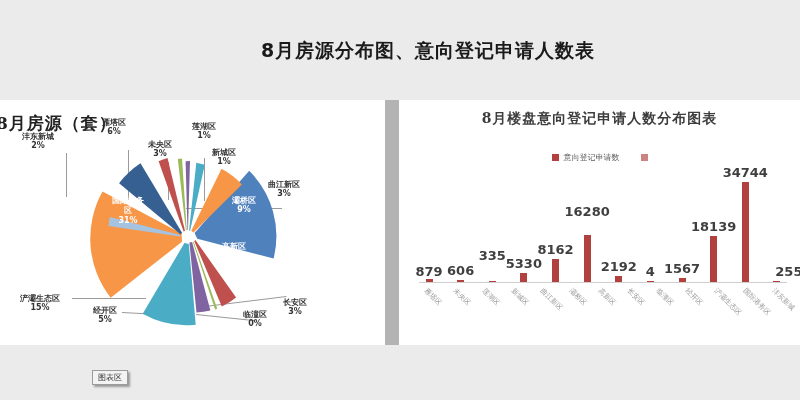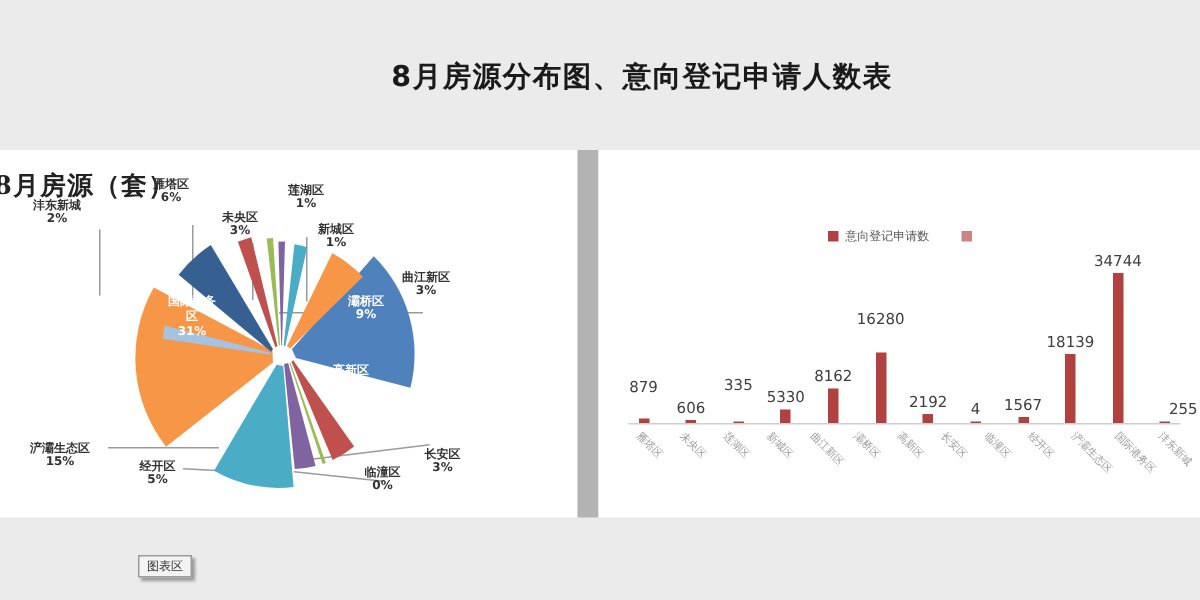--- a/index.html
+++ b/index.html
@@ -58,22 +58,22 @@
   }
   .legend-swatch{width:7px;height:7px;background:#b0413e;display:inline-block;}
   .legend-text{font-size:8px;color:#5a5a5a;font-family:"DejaVu Sans","Liberation Sans",sans-serif;}
 
   .plot{position:absolute;left:20px;top:70px;width:368px;height:112px;}
   .axis{position:absolute;left:20px;top:182px;width:368px;height:1px;background:#d0cece;}
   .bars{position:absolute;left:0;top:0;width:368px;height:112px;display:flex;
         align-items:flex-end;justify-content:space-between;}
   .bcol{position:relative;width:20px;height:112px;display:flex;flex-direction:column;
         align-items:center;justify-content:flex-end;}
-  .bval{position:absolute;bottom:100%;margin-bottom:2px;font-size:10px;color:#3f3f3f;
-        white-space:nowrap;font-family:"DejaVu Sans","Liberation Sans",sans-serif;}
+  .bval{position:absolute;bottom:100%;margin-bottom:2px;font-size:13px;color:#3f3f3f;
+        white-space:nowrap;font-family:"DejaVu Sans","Liberation Sans",sans-serif;font-weight:bold;}
   .brect{width:7px;background:#b0413e;}
 
   .xlabels{position:absolute;left:20px;top:184px;width:368px;height:60px;
            display:flex;justify-content:space-between;}
   .xcol{width:20px;position:relative;}
   .xlab{position:absolute;left:50%;top:2px;transform-origin:left top;
         transform:rotate(45deg);font-size:7px;color:#9a9a9a;white-space:nowrap;
         font-family:"DejaVu Sans","Liberation Sans",sans-serif;}
 </style>
 </head>
@@ -182,32 +182,33 @@
       <span style="display:block;width:34px;white-space:normal;">国际港务区</span>
       <span class="pct">31%</span>
     </div>
 
     <div class="tooltip">图表区</div>
   </div>
 
   <div class="divider"></div>
 
   <div class="band-right">
+    <div class="bar-title">8月楼盘意向登记申请人数分布图表</div>
 
     <div class="bar-legend">
       <span class="legend-swatch"></span>
       <span class="legend-text">意向登记申请数</span>
       <span class="legend-swatch" style="margin-left:16px;opacity:.65;"></span>
     </div>
 
     <div class="plot">
       <div class="bars" id="bars">
           <div class="bcol">
             <div class="brect" style="height: 2.52993px; background: rgb(176, 65, 62);"></div>
-            <div class="bval" style="bottom: 16px; margin-bottom: 2px;">879</div>
+            <div class="bval" style="bottom: 1px; margin-bottom: 2px;">879</div>
           </div>
           <div class="bcol">
             <div class="brect" style="height: 1.74419px; background: rgb(176, 65, 62);"></div>
             <div class="bval" style="bottom: 1.74419px; margin-bottom: 2px;">606</div>
           </div>
           <div class="bcol">
             <div class="brect" style="height: 1.5px; background: rgb(176, 65, 62);"></div>
             <div class="bval" style="bottom: 1.5px; margin-bottom: 18px;">335</div>
           </div>
           <div class="bcol">

